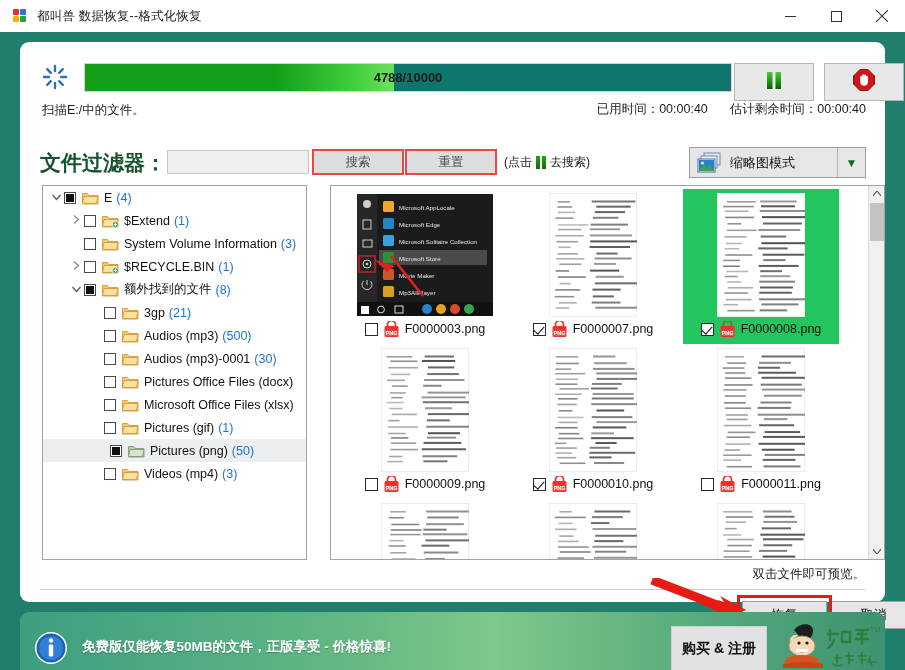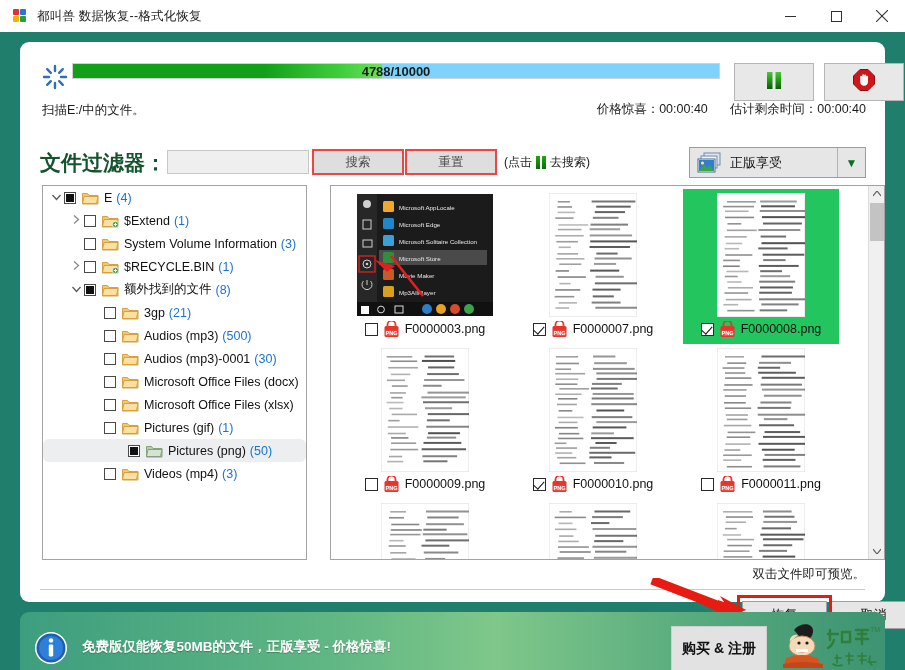--- a/index.html
+++ b/index.html
@@ -37,22 +37,22 @@
   .card {
     position: absolute; left: 20px; top: 10px; width: 865px; height: 560px;
     background: #ffffff; border-radius: 9px;
   }
 
   
   .spinner {
     position: absolute; left: 22px; top: 22px; width: 26px; height: 26px;
   }
   .progress-wrap {
-    position: absolute; left: 52px; top: 21px; width: 648px; height: 16px;
-    background: #7dd3fc; border: 1px solid #d2d2d2;
+    position: absolute; left: 64px; top: 21px; width: 648px; height: 29px;
+    background: #0f766e; border: 1px solid #d2d2d2;
   }
   .progress-fill {
     position: absolute; left: 0; top: 0; height: 100%;
     background: linear-gradient(to right, #12a01a 0%, #12a01a 62%, #43d03f 88%, #6fe05c 100%);
   }
   .progress-text {
     position: absolute; left: 0; top: 0; width: 100%; height: 100%;
     display: flex; align-items: center; justify-content: center;
     font-size: 13px; font-weight: bold; color: #1a1a1a;
   }
@@ -316,21 +316,21 @@
         <svg width="22" height="22" viewBox="0 0 22 22">
           <polygon points="7,0.5 15,0.5 21.5,7 21.5,15 15,21.5 7,21.5 0.5,15 0.5,7" fill="#d0161b" stroke="#8d0d10" stroke-width="1"></polygon>
           <path d="M7.2 12.5 V7.8 a1 1 0 0 1 2 0 V6.2 a1 1 0 0 1 2 0 V6.6 a1 1 0 0 1 2 0 V7.4 a1 1 0 0 1 1.8 0 v5.4 c0 2.5-1.6 3.9-3.9 3.9 -2.2 0-3.9-1.1-3.9-4.2z" fill="#ffffff"></path>
         </svg>
       </span>
     </div>
 
     <div class="scan-text">扫描E:/中的文件。</div>
 
     <div class="time-row">
-      <span>价格惊喜：</span><span class="val">00:00:40</span><span class="lbl">估计剩余时间：</span><span class="val">00:00:40</span>
+      <span>已用时间：</span><span class="val">00:00:40</span><span class="lbl">估计剩余时间：</span><span class="val">00:00:40</span>
     </div>
 
     <div class="filter-label">文件过滤器：</div>
     <input class="filter-input" type="text" placeholder="" style="">
     <div class="flt-btn flt-search">搜索</div>
     <div class="flt-btn flt-reset">重置</div>
     <div class="hint-click">
       <span>(点击</span>
       <span class="mini-pause">
           <i></i>
@@ -343,21 +343,21 @@
       <span class="vm-icon">
         <svg width="26" height="22" viewBox="0 0 26 22">
           <rect x="7" y="1" width="16" height="12" fill="#dfe8f2" stroke="#6f89a8" stroke-width="1"></rect>
           <rect x="4" y="4" width="16" height="12" fill="#eef3f9" stroke="#6f89a8" stroke-width="1"></rect>
           <rect x="1" y="7" width="17" height="13" fill="#ffffff" stroke="#4a6a90" stroke-width="1"></rect>
           <rect x="2" y="8" width="15" height="11" fill="#2f7fd0"></rect>
           <path d="M2 19 L7 12 L10 16 L13 13 L17 19 Z" fill="#3aa34a"></path>
           <circle cx="5.5" cy="11" r="1.6" fill="#ffe47a"></circle>
         </svg>
       </span>
-      <span class="vm-text">正版享受</span>
+      <span class="vm-text">缩略图模式</span>
       <span class="vm-arrow">▼</span>
     </div>
 
     <div class="tree-panel">
       <div id="tree-body">
           <div class="tree-row" style="padding-left: 6px;">
             <span class="twisty"><svg width="9" height="7" viewBox="0 0 9 7">
                 <path d="M0.5 1 L4.5 5.5 L8.5 1" fill="none" stroke="#5a5a5a" stroke-width="1.3"></path>
               </svg></span>
             <span class="cbx part"></span>
@@ -448,42 +448,42 @@
             <span>Audios (mp3)-0001</span>
             <span class="cnt">(30)</span>
           </div>
           <div class="tree-row" style="padding-left: 46px;">
             <span class="twisty"></span>
             <span class="cbx"></span>
             <span class="folder"><svg width="17" height="14" viewBox="0 0 17 14">
                 <path d="M0.5 2.5 h5 l1.5 2 h9 v8.5 h-15.5z" fill="#f5c86b" stroke="#d49b36" stroke-width="0.9"></path>
                 <path d="M2 5.5 h14 l-1.5 7 h-14z" fill="#fbe0a3" stroke="#d49b36" stroke-width="0.9"></path>
               </svg></span>
-            <span>Microsoft Office Files (docx)</span>
+            <span>Pictures Office Files (docx)</span>
           </div>
           <div class="tree-row" style="padding-left: 46px;">
             <span class="twisty"></span>
             <span class="cbx"></span>
             <span class="folder"><svg width="17" height="14" viewBox="0 0 17 14">
                 <path d="M0.5 2.5 h5 l1.5 2 h9 v8.5 h-15.5z" fill="#f5c86b" stroke="#d49b36" stroke-width="0.9"></path>
                 <path d="M2 5.5 h14 l-1.5 7 h-14z" fill="#fbe0a3" stroke="#d49b36" stroke-width="0.9"></path>
               </svg></span>
             <span>Microsoft Office Files (xlsx)</span>
           </div>
           <div class="tree-row" style="padding-left: 46px;">
             <span class="twisty"></span>
             <span class="cbx"></span>
             <span class="folder"><svg width="17" height="14" viewBox="0 0 17 14">
                 <path d="M0.5 2.5 h5 l1.5 2 h9 v8.5 h-15.5z" fill="#f5c86b" stroke="#d49b36" stroke-width="0.9"></path>
                 <path d="M2 5.5 h14 l-1.5 7 h-14z" fill="#fbe0a3" stroke="#d49b36" stroke-width="0.9"></path>
               </svg></span>
             <span>Pictures (gif)</span>
             <span class="cnt">(1)</span>
           </div>
-          <div class="tree-row sel" style="padding-left: 70px; border-radius: 6px;">
+          <div class="tree-row sel" style="padding-left: 52px;">
             <span class="twisty"></span>
             <span class="cbx part"></span>
             <span class="folder"><svg width="17" height="14" viewBox="0 0 17 14">
                 <path d="M0.5 2.5 h5 l1.5 2 h9 v8.5 h-15.5z" fill="#b8cdb0" stroke="#7f9a78" stroke-width="0.9"></path>
                 <path d="M2 5.5 h14 l-1.5 7 h-14z" fill="#d5e3cf" stroke="#7f9a78" stroke-width="0.9"></path>
               </svg></span>
             <span>Pictures (png)</span>
             <span class="cnt">(50)</span>
           </div>
           <div class="tree-row" style="padding-left: 46px;">

